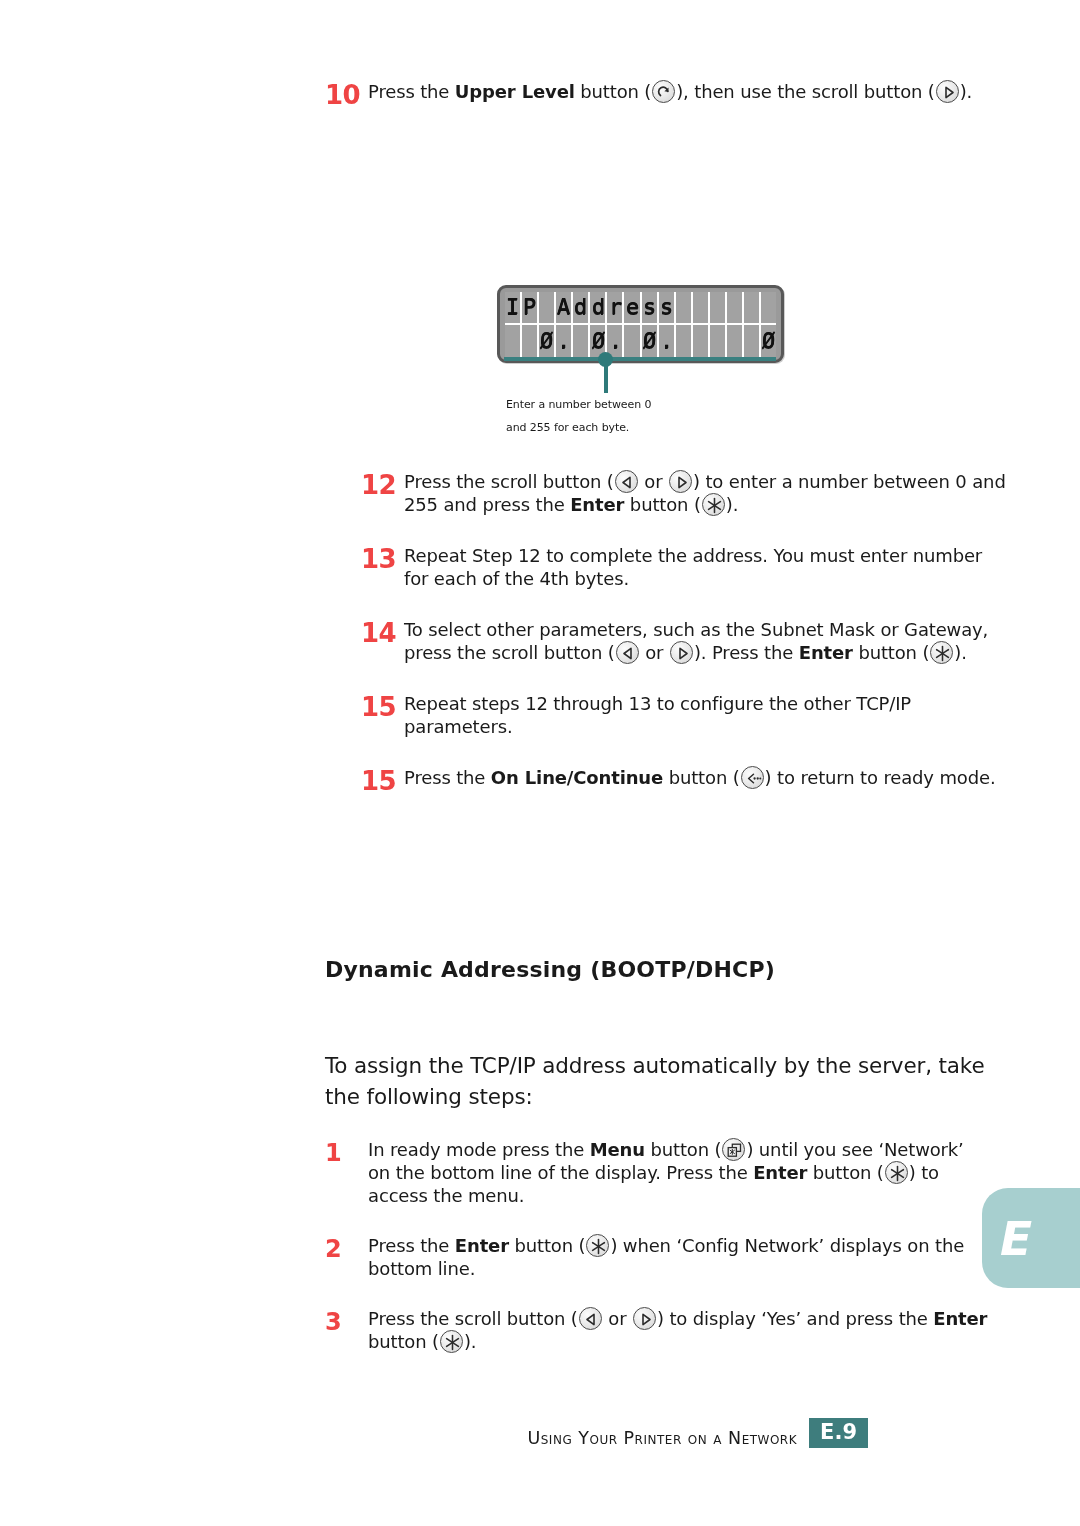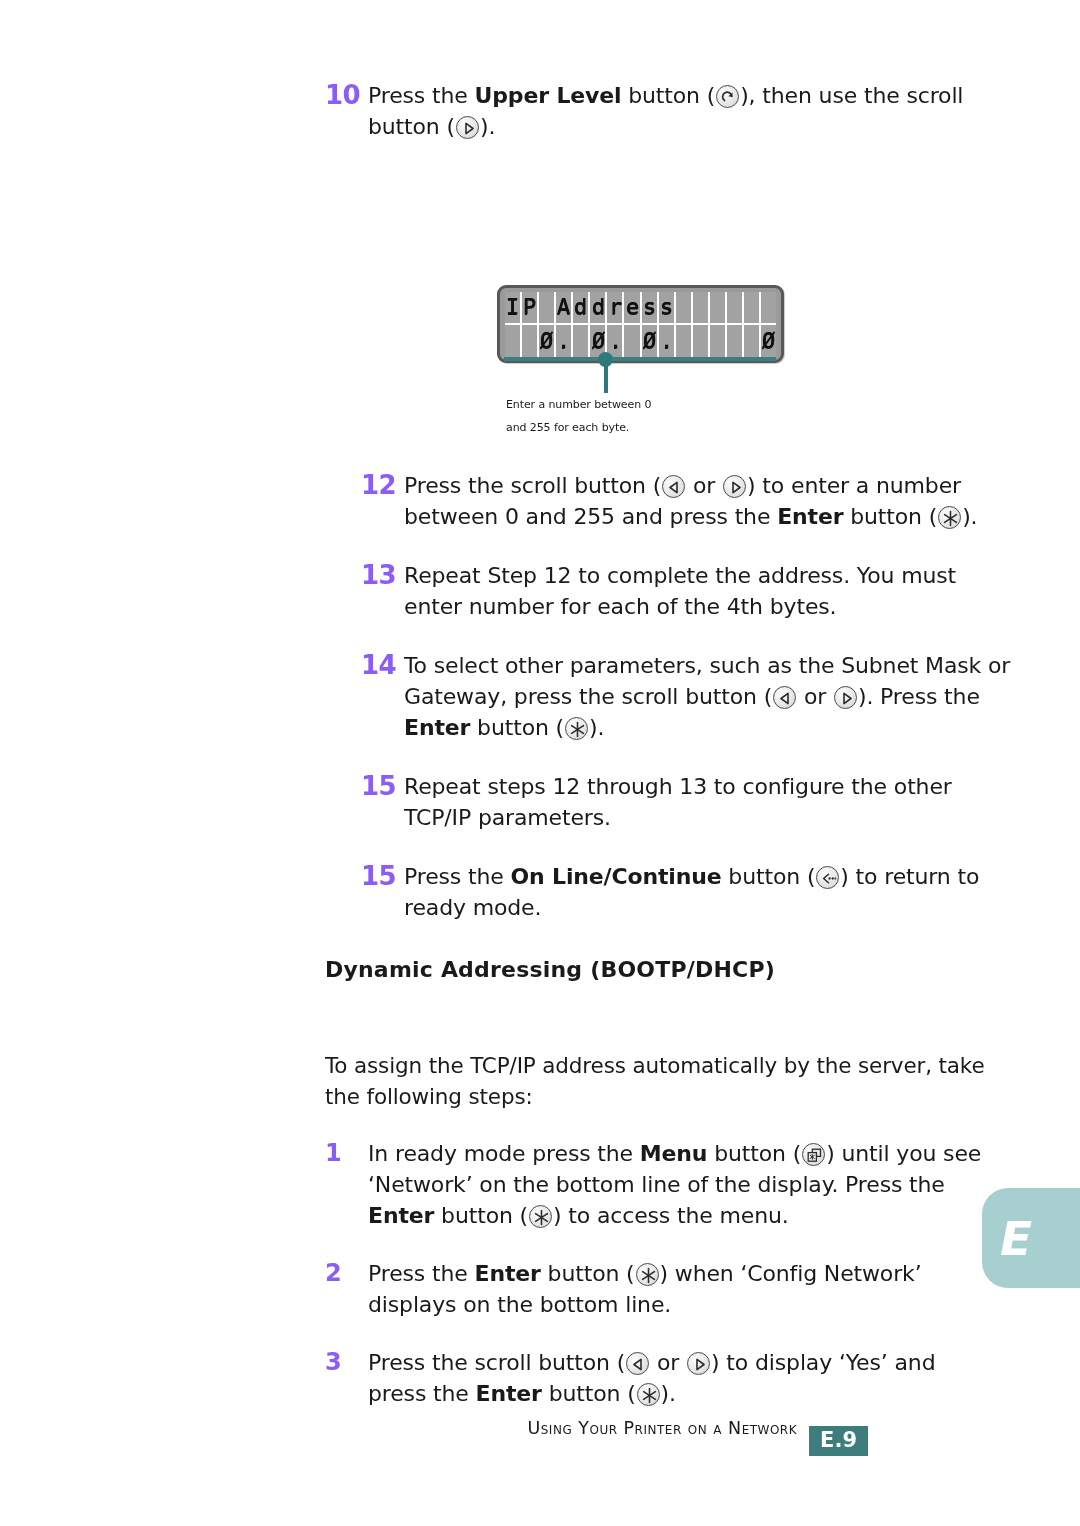--- a/index.html
+++ b/index.html
@@ -18,33 +18,33 @@
 
   
   .steps { position: absolute; left: 325px; top: 80px; width: 650px; }
 
   .step {
     display: flex;
     align-items: flex-start;
     margin-bottom: 28px;
   }
   .step-num {
-    color: #8b5cf6;
+    color: #ef4444;
     font-weight: bold;
     font-size: 26px;
     line-height: 31px;
     min-width: 37px;
     flex: 0 0 auto;
     text-align: left;
     letter-spacing: -0.5px;
   }
   .step-num.wide { min-width: 43px; }
   .step-body {
-    font-size: 22px;
-    line-height: 31px;
+    font-size: 18px;
+    line-height: 23px;
     flex: 1 1 auto;
     letter-spacing: -0.15px;
   }
   .plain-para {
     font-size: 21.5px;
     line-height: 31px;
     margin-left: 43px;
     margin-bottom: 26px;
     letter-spacing: -0.15px;
   }
@@ -181,38 +181,37 @@
   }
 
   
   .footer {
     position: absolute;
     left: 0;
     top: 1418px;
     width: 972px;
     display: flex;
     justify-content: flex-end;
-    align-items: flex-start;
+    align-items: flex-end;
     padding-right: 104px;
   }
   .footer-text {
     font-size: 17.5px;
     letter-spacing: 0.5px;
     color: #1a1a1a;
     margin-right: 12px;
     font-variant: small-caps;
   }
   .footer-badge {
     background: #3e7d7d;
     color: #ffffff;
     font-size: 21px;
     font-weight: bold;
     padding: 4px 11px 5px 11px;
     line-height: 1;
-    margin-top: 8px;
   }
 </style>
 </head>
 <body>
 
 <div class="page">
 
   <div class="steps">
     <div class="step">
       <div class="step-num wide">10</div>

